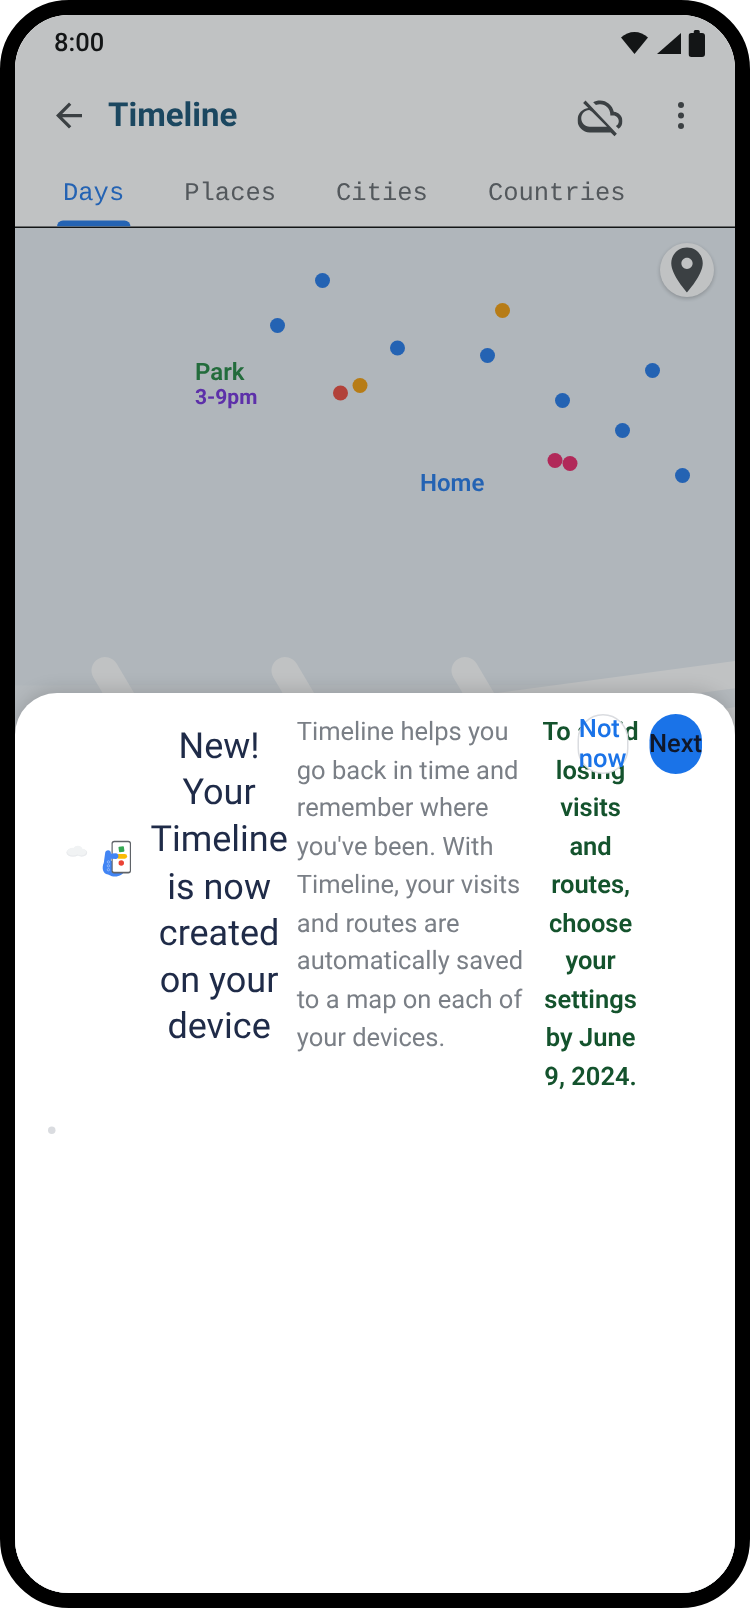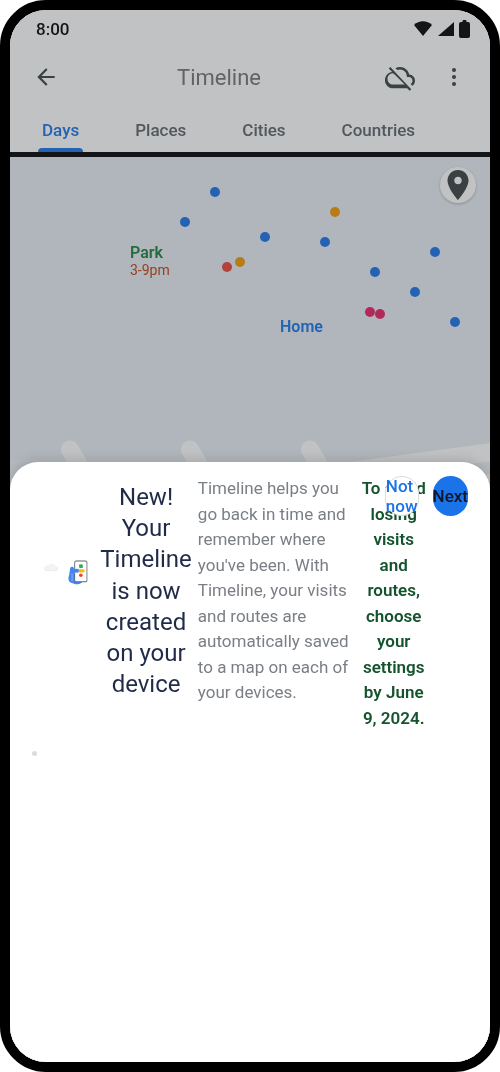--- a/index.html
+++ b/index.html
@@ -31,37 +31,38 @@
   .status-icons { display: flex; align-items: center; gap: 4px; }
 
   
   .appbar {
     height: 58px;
     display: flex; align-items: center;
     padding: 0 16px;
     gap: 14px;
   }
   .appbar .title {
-    flex: 1; text-align: center;
-    font-size: 22px; font-weight: 400; color: #737373;
+    flex: 1; 
+    font-size: 22px; font-weight: 700; color: #0c4a6e;
     margin-left: -8px;
   }
   .icon-btn {
     width: 40px; height: 40px;
     display: flex; align-items: center; justify-content: center;
     color: #3c4043;
   }
 
   
   .tabs {
-    display: flex; gap: 16px;
+    display: flex; gap: 0;
     padding: 0 0 0 12px;
-    border-bottom: 5px solid #000000;
+    border-bottom: 1px solid #000000;
     overflow: hidden;
     white-space: nowrap;
+    font-family: Liberation Mono, monospace;
   }
   .tab {
     padding: 14px 20px 12px 20px;
     font-size: 17px; font-weight: 500;
     color: #5f6368;
     position: relative;
   }
   .tab.active { color: #1a73e8; }
   .tab.active::after {
     content: "";
@@ -73,21 +74,21 @@
   .map {
     flex: 1 0 auto;
     height: 280px;
     position: relative;
     background: #e8eef4;
     overflow: hidden;
   }
   .map svg { position: absolute; inset: 0; width: 100%; height: 100%; }
   .map-label { position: absolute; font-size: 16px; font-weight: 600; }
   .map-label.park { color: #188038; top: 86px; left: 120px; }
-  .map-label.park small { display:block; font-weight:400; font-size:14px; color:#c2410c;}
+  .map-label.park small { display:block; font-weight:700; font-size:14px; color:#6d28d9;}
   .map-label.home { color: #1a73e8; top: 160px; left: 270px; }
   .dot { position:absolute; width:10px; height:10px; border-radius:50%; }
   .loc-btn {
     position: absolute; top: 10px; right: 14px;
     width: 36px; height: 36px; border-radius: 50%;
     background: #fff; box-shadow: 0 1px 3px rgba(0,0,0,.25);
     display:flex; align-items:center; justify-content:center;
   }
 
   

